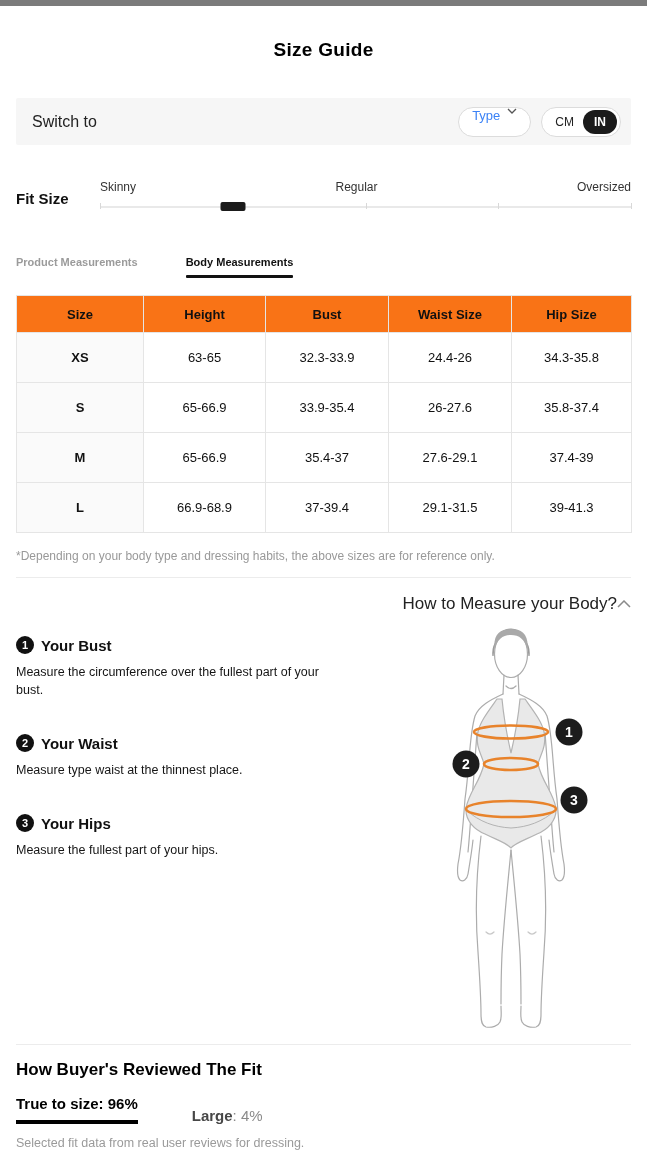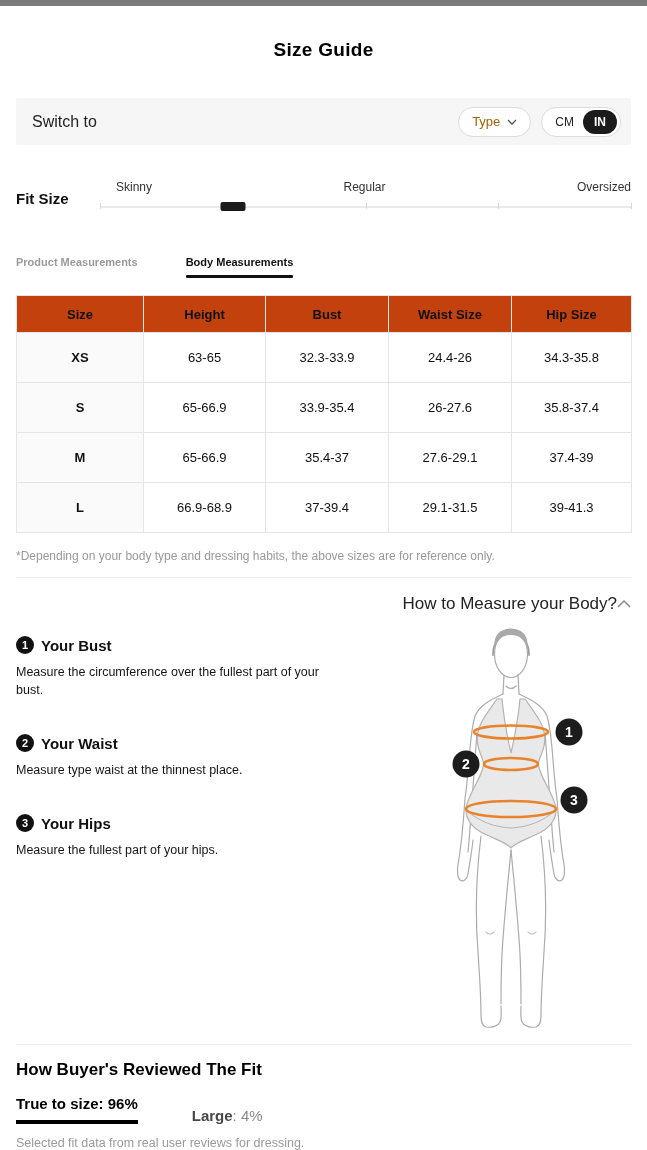--- a/index.html
+++ b/index.html
@@ -8,47 +8,47 @@
     font-family: "Liberation Sans", "DejaVu Sans", sans-serif;
     color: #111; background: #fff; overflow: hidden; position: relative;
   }
   .top-bar { height: 6px; width: 100%; background: #7B7B7B; }
   .page-title { margin-top: 33px; text-align: center; font-size: 19px; font-weight: 700; letter-spacing: .3px; color: #000; }
 
   .switch-bar { margin: 37px 16px 0; background: #F6F6F6; border-radius: 2px; height: 47px;
     display: flex; align-items: center; justify-content: space-between; padding: 0 10px 0 16px; }
   .switch-label { font-size: 16px; color: #222; }
   .switch-controls { display: flex; align-items: center; gap: 10px; }
-  .type-pill { display: inline-flex; align-items: center; gap: 7px; background: #fff; border: 1px solid #DCDCDC;
-    border-radius: 16px; height: 30px; padding: 0 13px; font-size: 13px; color: #a16207; cursor: pointer; }
+  .type-pill { display: inline-flex; gap: 7px; background: #fff; border: 1px solid #DCDCDC;
+    border-radius: 16px; height: 30px; padding: 0 13px; font-size: 13px; color: #3b82f6; cursor: pointer; }
   .unit-toggle { display: inline-flex; align-items: center; gap: 9px; background: #fff; border: 1px solid #DCDCDC;
     border-radius: 16px; height: 30px; padding: 0 3px 0 13px; font-size: 12px; color: #222; cursor: pointer; }
   .unit-active { background: #1B1B1B; color: #fff; border-radius: 12px; height: 24px; padding: 0 11px;
     display: inline-flex; align-items: center; font-weight: 700; font-size: 12px; }
 
   .fit-row { margin: 30px 16px 0; display: flex; }
   .fit-label { width: 84px; font-size: 15px; font-weight: 700; color: #111; padding-top: 15px; }
   .slider { flex: 1; position: relative; height: 44px; }
-  .slider-labels { position: absolute; top: 5px; left: 16px; right: 0; display: flex; justify-content: space-between;
+  .slider-labels { position: absolute; top: 5px; left: 0; right: 0; display: flex; justify-content: space-between;
     font-size: 12px; color: #333; }
   .track { position: absolute; left: 0; right: 0; top: 31px; height: 2px; background: #E9E9E9; }
   .tick { position: absolute; top: 28px; width: 1px; height: 6px; background: #D8D8D8; }
   .handle { position: absolute; top: 27px; left: 25%; transform: translateX(-50%);
     width: 25px; height: 9px; background: #1B1B1B; border-radius: 2px; cursor: pointer; }
 
   .tabs { margin: 37px 16px 0; display: flex; gap: 48px; font-size: 11px; font-weight: 700; align-items: flex-end; }
   .tab { cursor: pointer; }
   .tab .underline { height: 3px; background: transparent; margin-top: 7px; border-radius: 1px; }
   .tab.inactive { color: #9B9B9B; }
   .tab.active { color: #111; }
   .tab.active .underline { background: #111; }
 
   table.size-table { margin: 17px 16px 0; width: 615px; border-collapse: collapse; table-layout: fixed;
     font-size: 13px; text-align: center; }
-  .size-table th { height: 37px; background: #c2410c; border: 1px solid #E5E5E5; font-weight: 700; color: #111; }
+  .size-table th { height: 37px; background: #f97316; border: 1px solid #E5E5E5; font-weight: 700; color: #111; }
   .size-table td { height: 50px; border: 1px solid #E5E5E5; color: #111; }
   .size-table td.size-col { background: #FAFAFA; font-weight: 700; }
   .size-table col.c1 { width: 127px; } .size-table col.c2 { width: 122px; }
   .size-table col.c3 { width: 123px; } .size-table col.c4 { width: 123px; } .size-table col.c5 { width: 120px; }
 
   .disclaimer { margin: 16px 16px 0; font-size: 12px; color: #999; }
   .divider { border: none; border-top: 1px solid #ECECEC; margin: 14px 16px 0; }
 
   .measure-header { margin: 16px 16px 0; display: flex; justify-content: flex-end; align-items: center;
     font-size: 17px; color: #222; }

